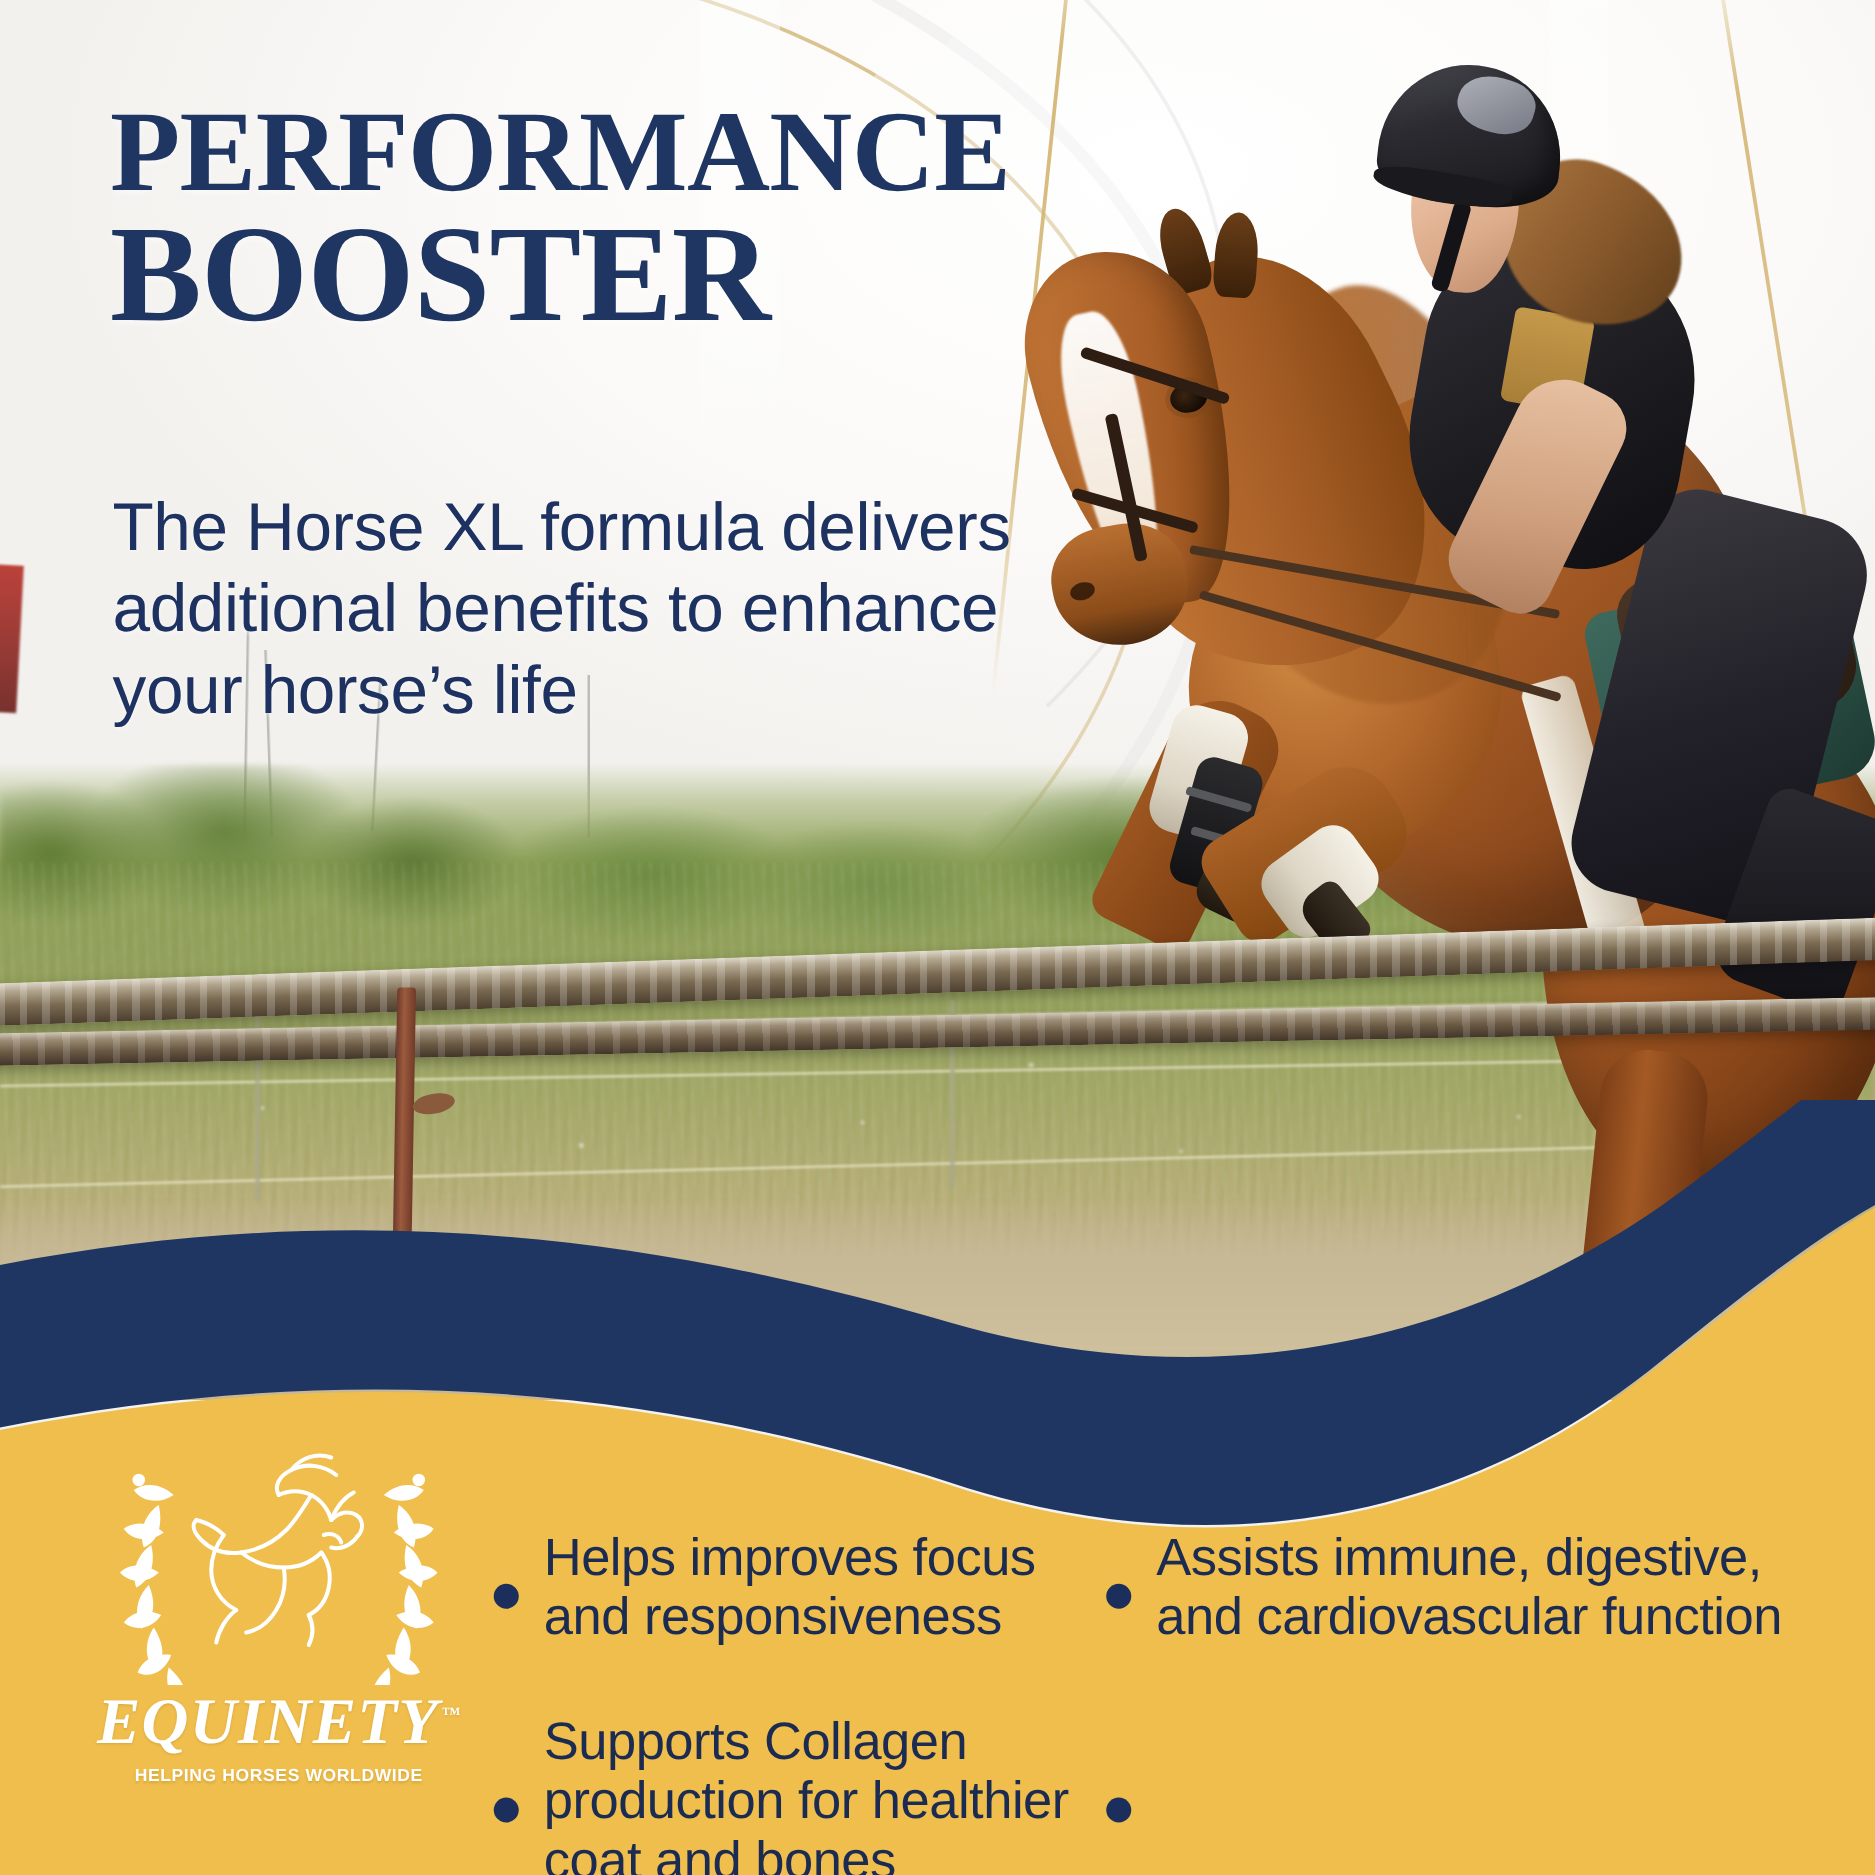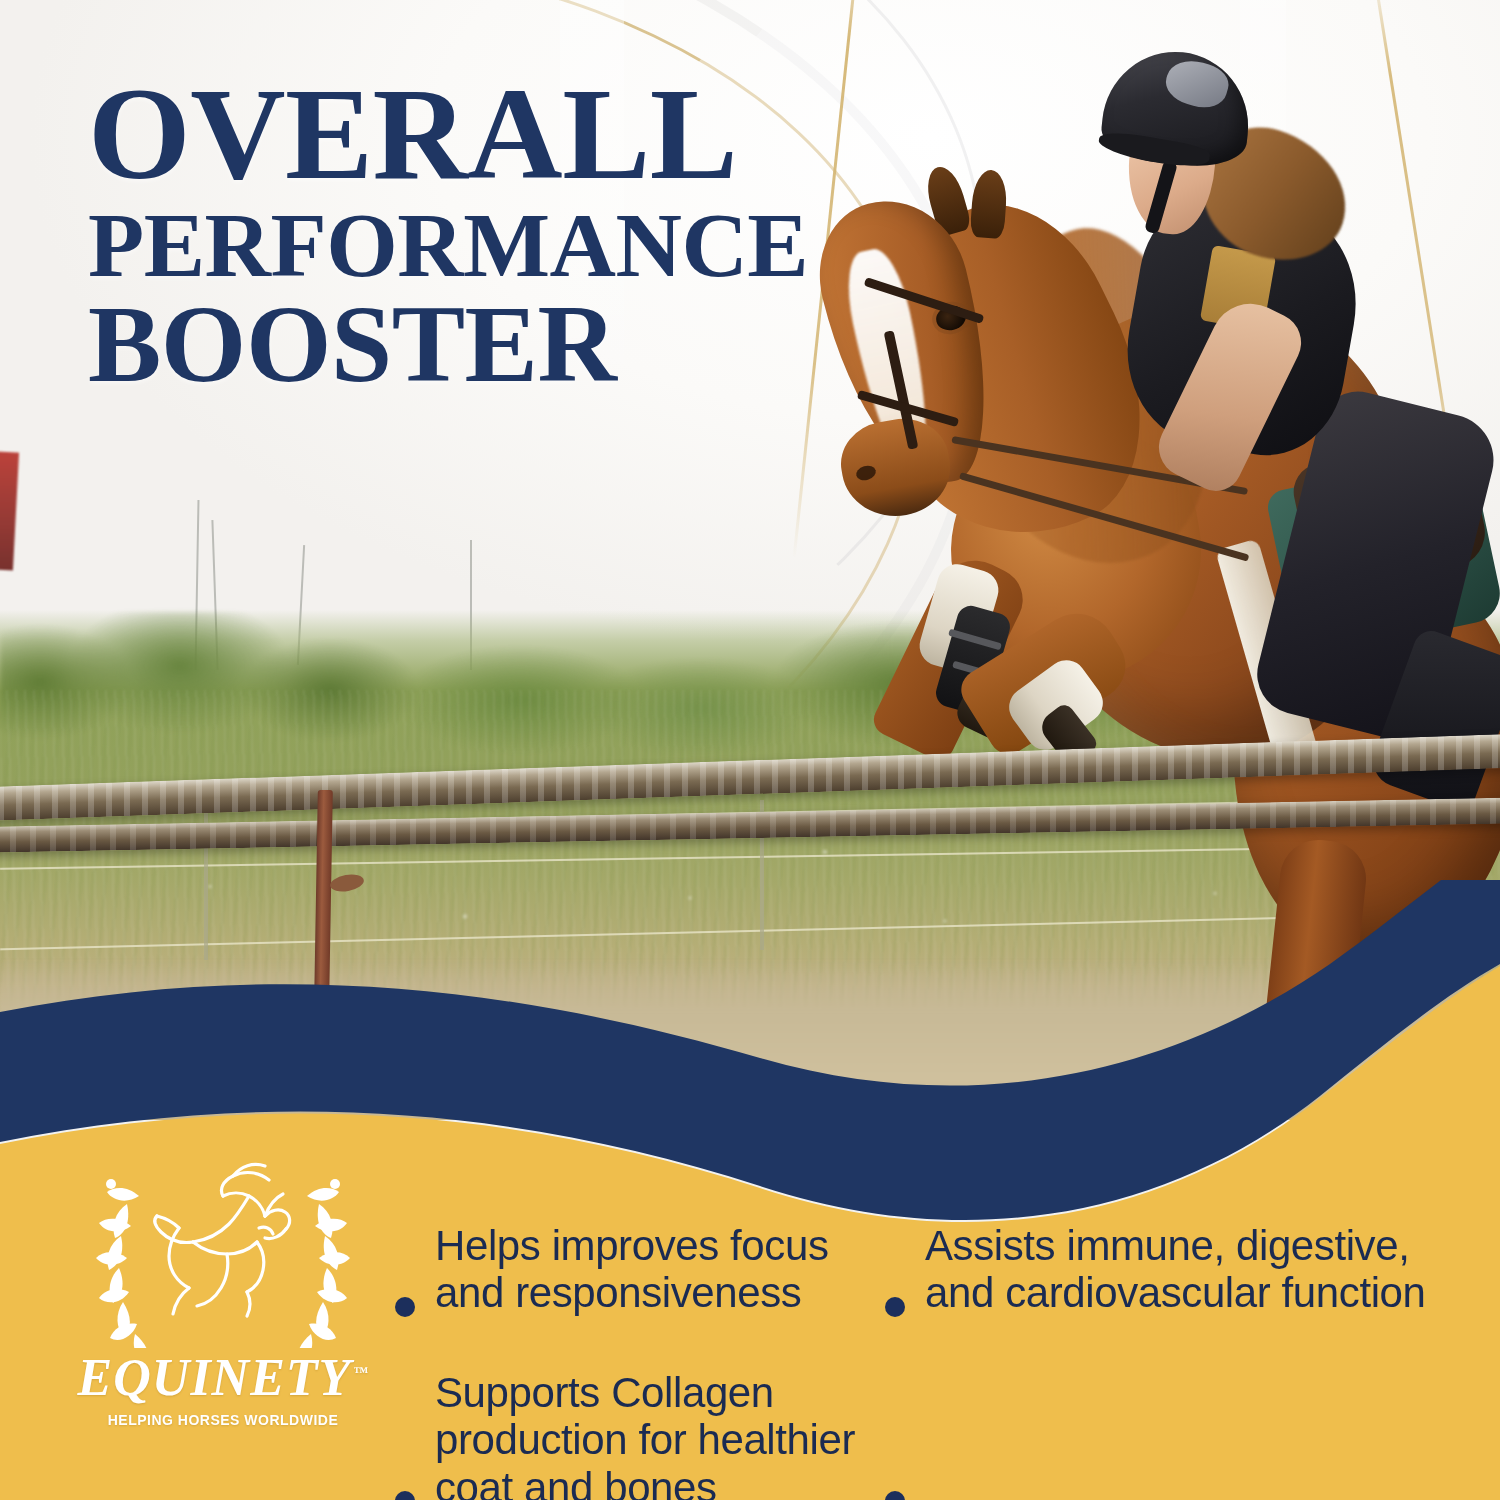--- a/index.html
+++ b/index.html
@@ -569,21 +569,21 @@
     position: absolute;
     left: 395px; top: 1222px;
     width: 1075px;
     display: grid;
     grid-template-columns: 490px 585px;
     grid-template-rows: auto auto;
     row-gap: 52px;
   }
   .benefit {
     display: flex;
-    align-items: flex-end;
+    align-items: center;
     gap: 20px;
   }
   .dot {
     flex: 0 0 auto;
     width: 20px; height: 20px;
     border-radius: 50%;
     background: #1c2f5c;
     margin-top: 16px;
   }
   .benefit-text {
@@ -683,25 +683,25 @@
       <div class="shape helmet-brim"></div>
     </div>
 
     <div class="rail rail-top"></div>
     <div class="rail rail-bottom"></div>
     <div class="metal-post"></div>
     <div class="post-clip"></div>
   </div>
 
   <div class="headline">
-    <span class="hl hl-1">OVERALL</span>
     <span class="hl hl-2">PERFORMANCE</span>
     <span class="hl hl-3">BOOSTER</span>
   </div>
 
+  <div class="subhead">The Horse XL formula delivers additional benefits to enhance your horse’s life</div>
 
   <div class="bottom-panel">
     <svg width="1500" height="620" viewBox="0 0 1500 620" xmlns="http://www.w3.org/2000/svg">
 
       <path d="M0,132 C280,78 520,108 760,178 C980,242 1180,188 1330,84 C1400,34 1450,-10 1500,-42 L1500,84 C1440,118 1380,168 1320,216 C1160,342 960,372 760,306 C520,228 270,208 0,262 Z" fill="#1F3663"></path>
 
       <path d="M0,264 C270,210 520,230 760,308 C960,374 1160,344 1320,218 C1382,170 1442,120 1500,86 L1500,620 L0,620 Z" fill="#EFBE4C"></path>
     </svg>
   </div>
 

